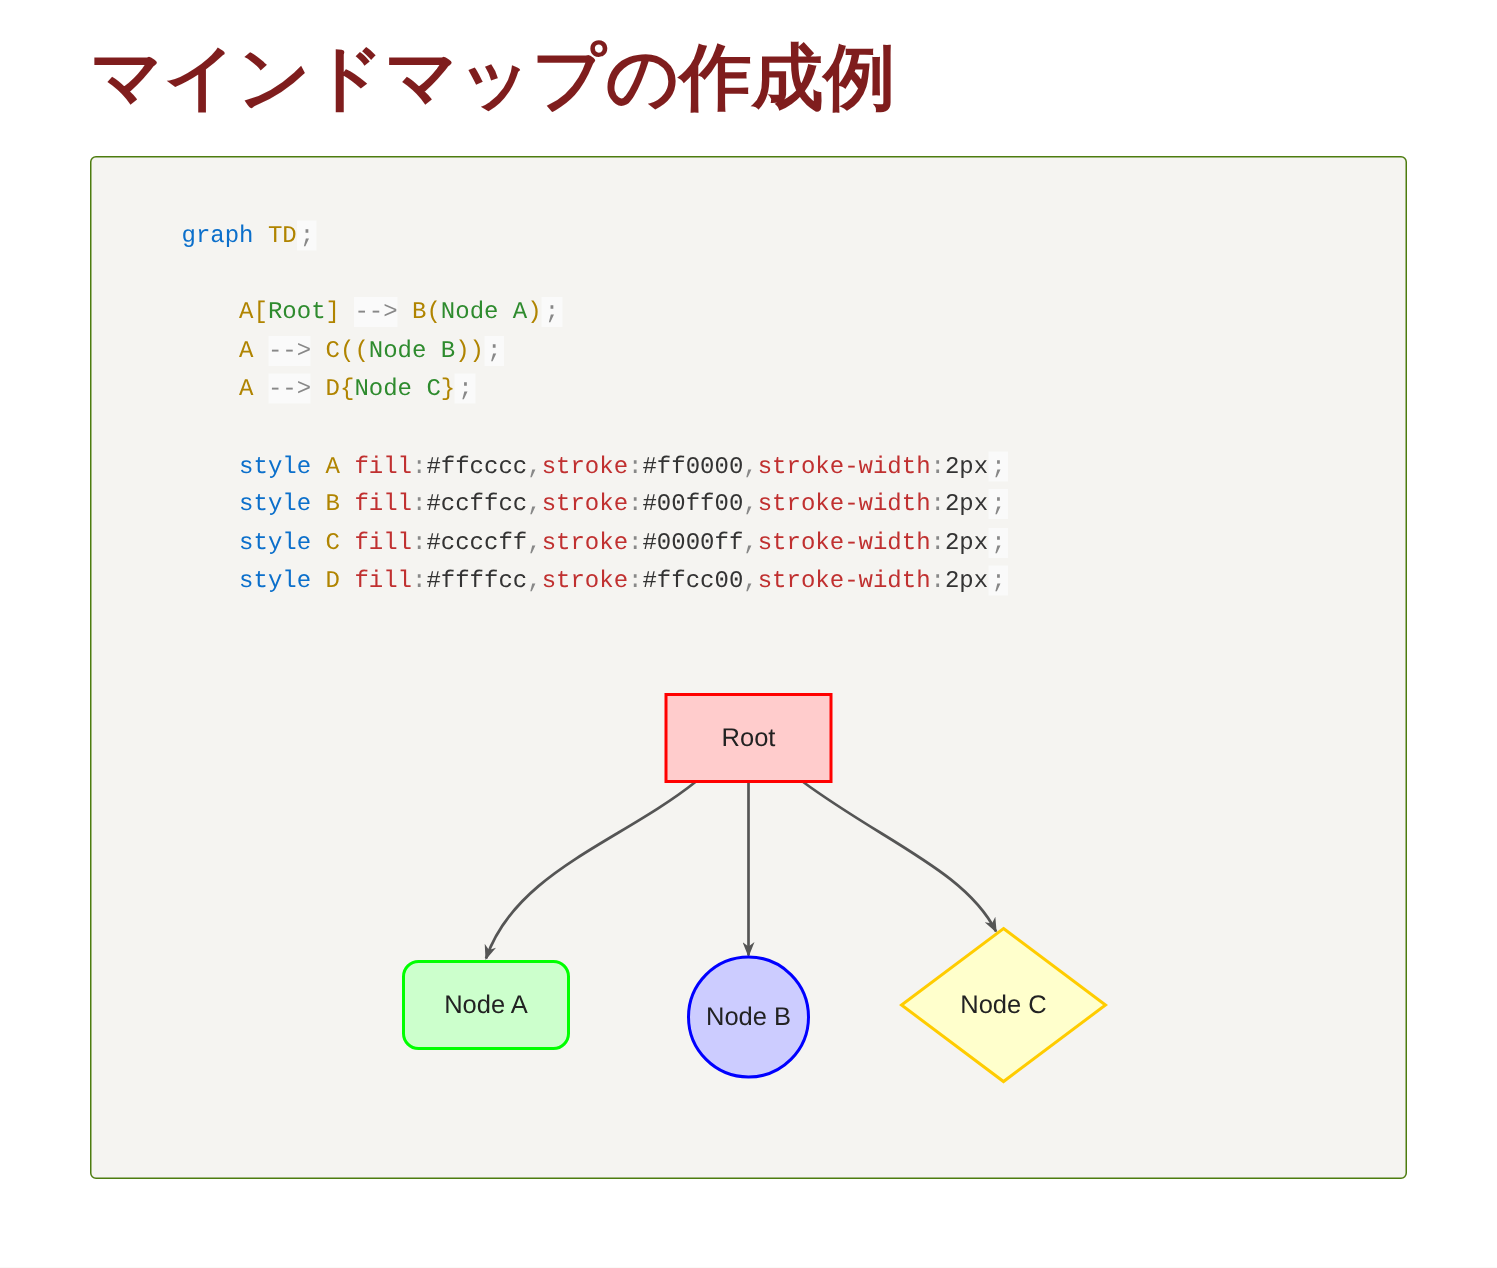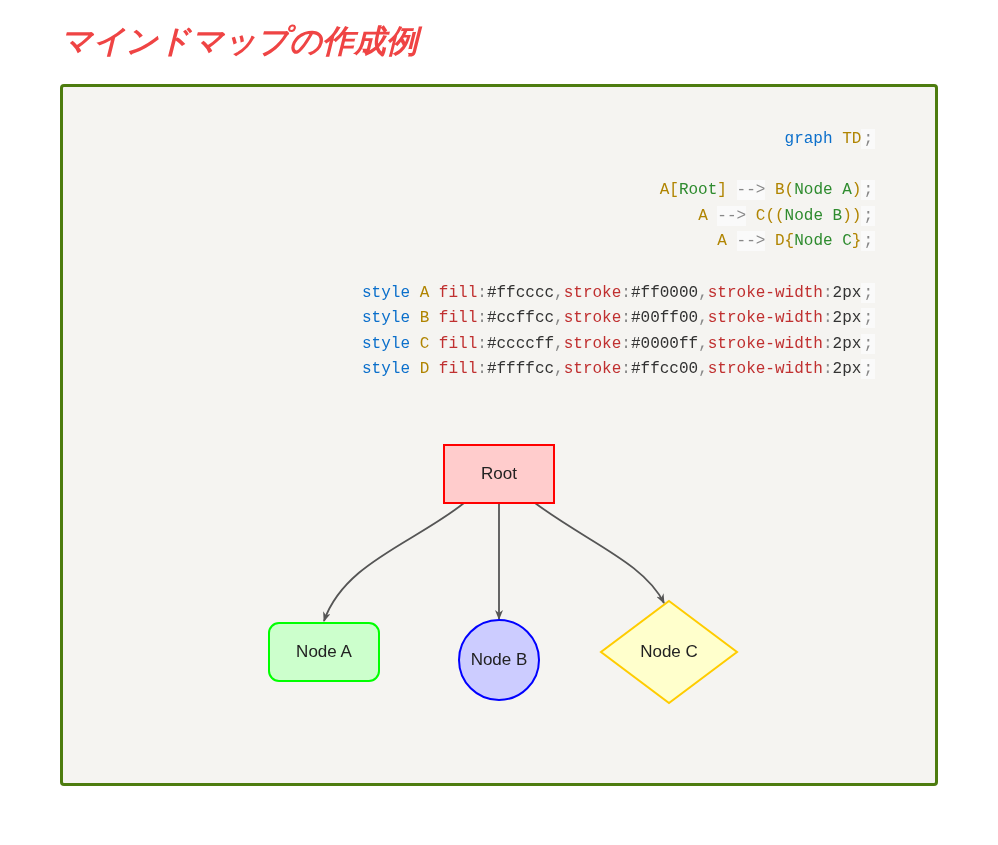--- a/index.html
+++ b/index.html
@@ -4,32 +4,30 @@
 <style>
   * { box-sizing: border-box; }
   body {
     margin: 0;
     padding: 20px 60px;
     font-family: -apple-system, BlinkMacSystemFont, "Segoe UI", "Helvetica Neue", Arial, sans-serif;
     background: #ffffff;
     width: 998px;
   }
   h2.title {
-    font-size: 32px;
+    font-size: 48px;
     font-weight: 700;
-    color: #ef4444;
+    color: #7f1d1d;
     margin: 0 0 20px 0;
-    font-style: italic;
   }
   .panel {
     background: #f5f4f1;
-    border: 3px solid #4d7c0f;
+    border: 1px solid #4d7c0f;
     border-radius: 4px;
-    padding: 40px 60px 40px 60px;
-    text-align: right;
+    padding: 40px 60px 24px 60px;
   }
   pre.code {
     font-family: "Consolas", "Menlo", "Courier New", monospace;
     font-size: 16px;
     line-height: 1.6;
     color: #333;
     margin: 0 0 40px 0;
     white-space: pre;
   }
   .tok-kw   { color: #0b6fcb; }

